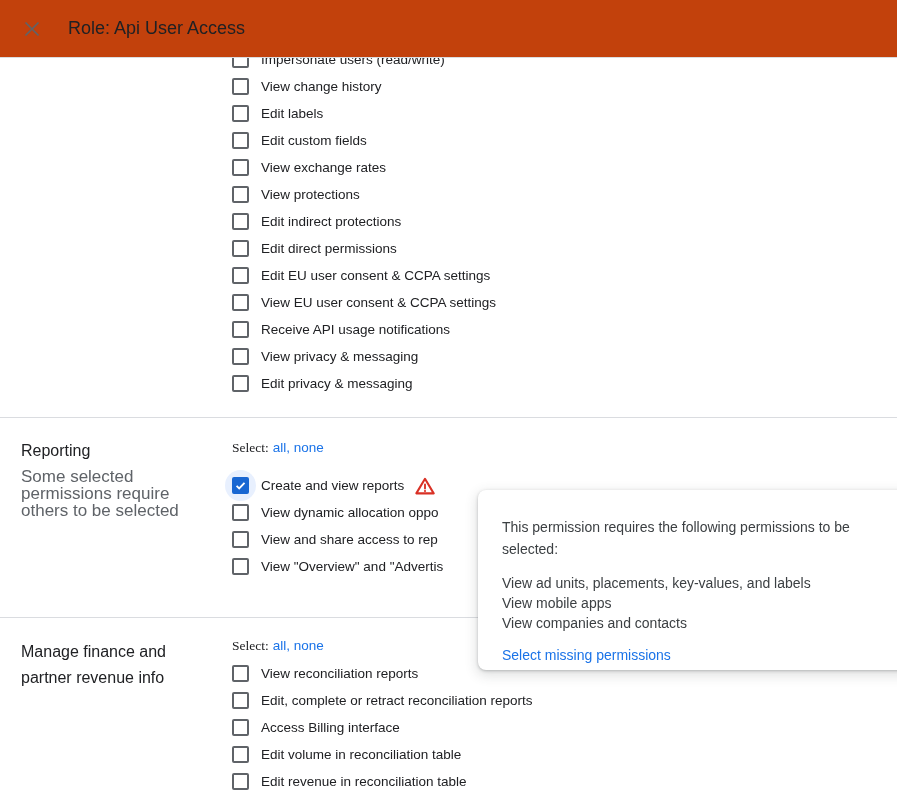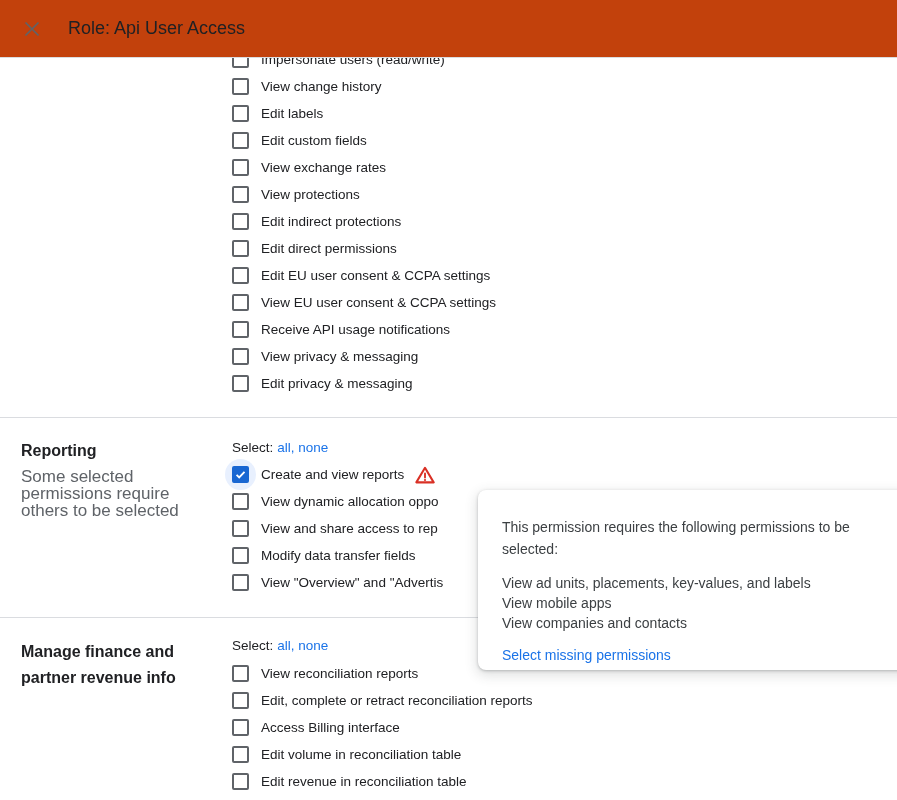--- a/index.html
+++ b/index.html
@@ -26,21 +26,21 @@
   .close-btn{
     background:none;border:none;cursor:pointer;margin-left:24px;
     width:16px;height:16px;display:flex;align-items:center;justify-content:center;padding:0;
   }
   .title{
     font-size:18px;font-weight:400;color:var(--text-primary);margin-left:28px;white-space:nowrap;
   }
   
   .rows{position:absolute;left:232px;z-index:1;}
   .top-rows{top:46px;}
-  .reporting-rows{top:461px;}
+  .reporting-rows{top:472px;}
   .finance-rows{top:660px;}
   .perm-row{height:27px;display:flex;align-items:center;}
   .checkbox{
     width:17px;height:17px;box-sizing:border-box;border:2px solid var(--checkbox-border);
     border-radius:2px;background:#fff;flex-shrink:0;cursor:pointer;
   }
   .checkbox.checked{
     border-color:var(--checkbox-checked);background:var(--checkbox-checked);
     display:flex;align-items:center;justify-content:center;
   }
@@ -51,30 +51,30 @@
   }
   .cb-wrap .checkbox{position:absolute;left:0;top:0;}
   .perm-label{margin-left:12px;font-size:13.5px;color:var(--text-primary);white-space:nowrap;}
   .warn{margin-left:11px;display:flex;align-items:center;cursor:pointer;}
   
   .divider{position:absolute;left:0;width:897px;height:1px;background:var(--divider);z-index:1;}
   .d1{top:417px;}
   .d2{top:617px;}
   
   .sect-head{position:absolute;left:21px;z-index:1;}
-  .sect-head h2{font-size:16px;font-weight:700;color:var(--text-primary);line-height:26px;}
+  .sect-head h2{font-size:16px;font-weight:400;color:var(--text-primary);line-height:26px;}
   .reporting-head{top:441px;}
   .reporting-head h2{line-height:20px;}
   .finance-head{top:639px;width:178px;}
   .subtext{font-size:17px;color:var(--text-secondary);width:180px;line-height:17px;margin-top:7px;}
   
   .select-row{position:absolute;left:232px;font-size:13.5px;z-index:1;white-space:nowrap;}
   .sel-reporting{top:440px;}
   .sel-finance{top:638px;}
-  .select-row .prefix{color:var(--text-primary);margin-right:4px;}
+  .select-row .prefix{color:var(--text-primary);margin-right:4px;font-family:Liberation Serif, serif;}
   .select-row a,.select-row .sep{color:var(--link-blue);text-decoration:none;cursor:pointer;}
   
   .tooltip{
     position:absolute;left:430px;top:490px;width:446px;height:180px;box-sizing:border-box;
     background:#fff;border-radius:8px;z-index:20;padding:26px 24px 0 24px;
     box-shadow:0 1px 3px rgba(60,64,67,.30), 0 4px 12px 2px rgba(60,64,67,.15);
     margin-left:48px;
   }
   .tooltip .intro{font-size:14px;color:#3c4043;line-height:22px;margin-bottom:13px;}
   .tooltip .dep{font-size:14px;color:#3c4043;line-height:20px;}
@@ -185,24 +185,20 @@
       <div class="perm-row">
         <span class="checkbox"></span>
         <span class="perm-label">View dynamic allocation oppo</span>
       </div>
       <div class="perm-row">
         <span class="checkbox"></span>
         <span class="perm-label">View and share access to rep</span>
       </div>
       <div class="perm-row">
         <span class="checkbox"></span>
-        <span class="perm-label">Modify data transfer fields</span>
-      </div>
-      <div class="perm-row">
-        <span class="checkbox"></span>
         <span class="perm-label">View "Overview" and "Advertis</span>
       </div>
     </div>
 
   <div class="divider d2"></div>
 
   <div class="sect-head finance-head">
     <h2>Manage finance and partner revenue info</h2>
   </div>
 

